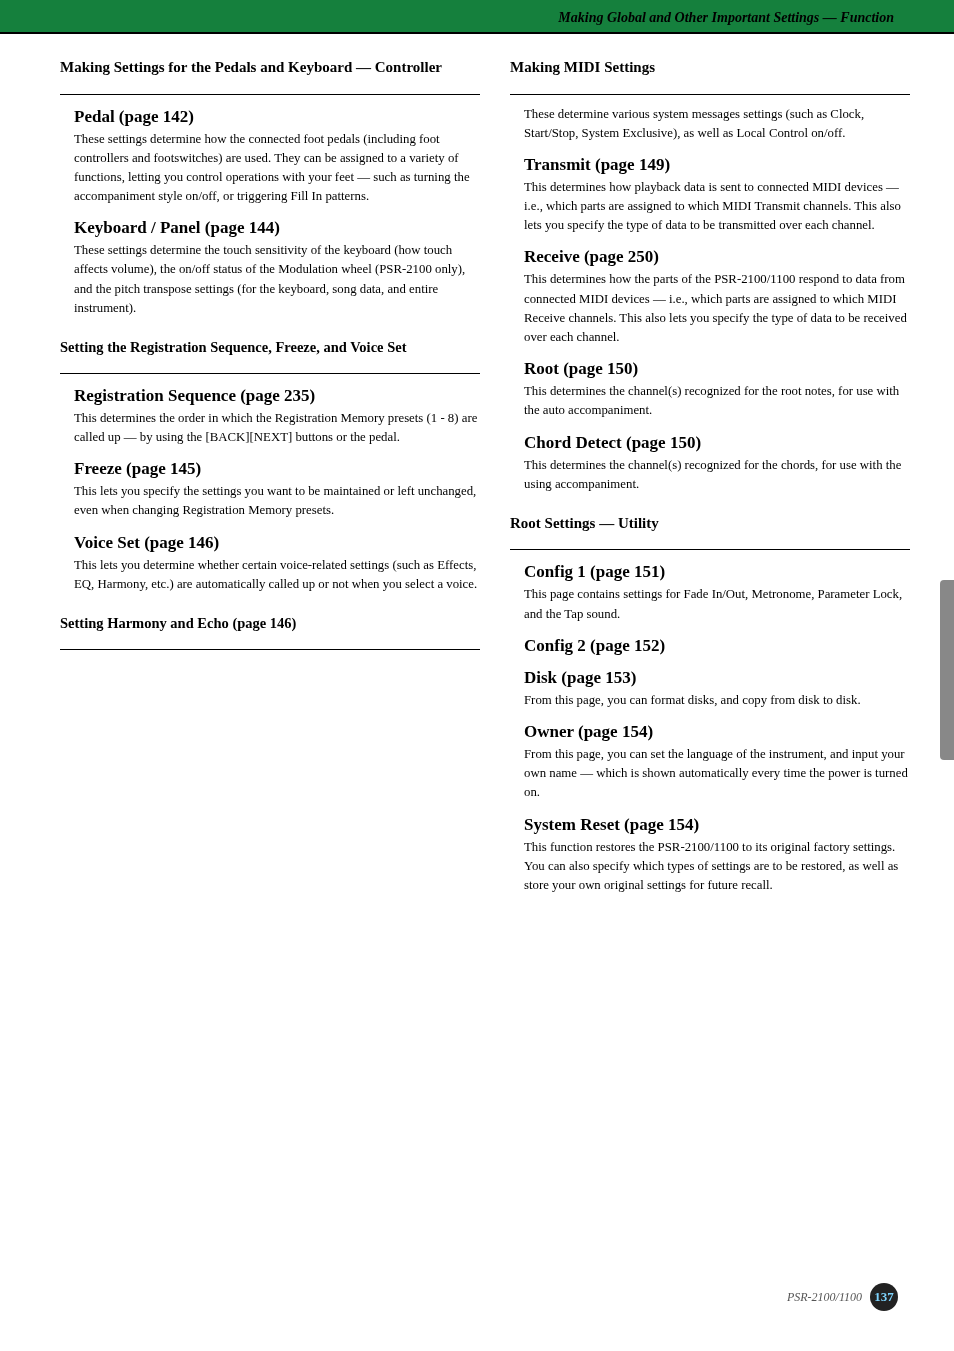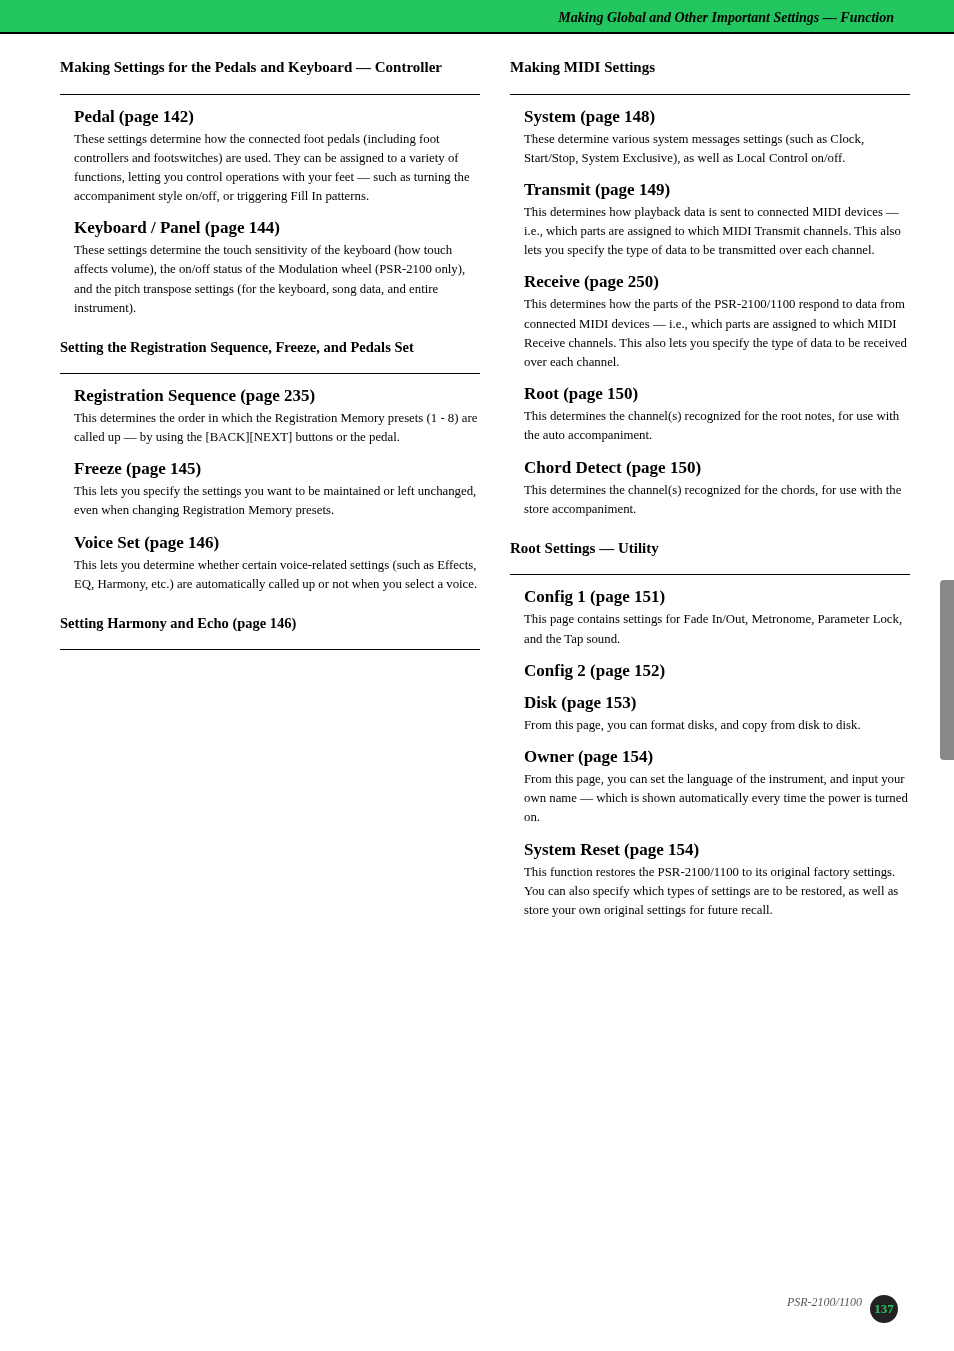--- a/index.html
+++ b/index.html
@@ -14,21 +14,21 @@
     }
     .page {
       width: 954px;
       min-height: 1351px;
       padding: 0;
       position: relative;
       background: #fff;
     }
     
     .page-header {
-      background: #22c55e;
+      background: #15803d;
       border-bottom: 2px solid #000;
       text-align: right;
       padding: 10px 60px 6px 60px;
       font-style: italic;
       font-size: 14px;
       font-weight: bold;
     }
     
     .content {
       display: flex;
@@ -72,32 +72,32 @@
       padding-left: 14px;
       margin-bottom: 4px;
     }
     
     .section-block {
       margin-bottom: 20px;
     }
     
     .page-footer {
       position: absolute;
-      bottom: 28px;
+      bottom: 40px;
       right: 56px;
       display: flex;
-      align-items: flex-start;
+      align-items: center;
       gap: 8px;
       font-size: 12px;
       font-style: italic;
       color: #555;
     }
     .page-num-badge {
       background: #222;
-      color: #22c55e;
+      color: #7dd3fc;
       border-radius: 50%;
       width: 28px;
       height: 28px;
       display: flex;
       align-items: center;
       justify-content: center;
       font-size: 13px;
       font-style: normal;
       font-weight: bold;
     }
@@ -127,49 +127,48 @@
 
       <div class="section-block">
         <div class="section-title">Making Settings for the Pedals and Keyboard — Controller</div>
         <div class="sub-title">Pedal (page 142)</div>
         <div class="body-text">These settings determine how the connected foot pedals (including foot controllers and footswitches) are used. They can be assigned to a variety of functions, letting you control operations with your feet — such as turning the accompaniment style on/off, or triggering Fill In patterns.</div>
         <div class="sub-title">Keyboard / Panel (page 144)</div>
         <div class="body-text">These settings determine the touch sensitivity of the keyboard (how touch affects volume), the on/off status of the Modulation wheel (PSR-2100 only), and the pitch transpose settings (for the keyboard, song data, and entire instrument).</div>
       </div>
 
       <div class="section-block">
-        <div class="section-title smaller">Setting the Registration Sequence, Freeze, and Pedals Set</div>
+        <div class="section-title smaller">Setting the Registration Sequence, Freeze, and Voice Set</div>
         <div class="sub-title">Registration Sequence (page 235)</div>
         <div class="body-text">This determines the order in which the Registration Memory presets (1 - 8) are called up — by using the [BACK][NEXT] buttons or the pedal.</div>
         <div class="sub-title">Freeze (page 145)</div>
         <div class="body-text">This lets you specify the settings you want to be maintained or left unchanged, even when changing Registration Memory presets.</div>
         <div class="sub-title">Voice Set (page 146)</div>
         <div class="body-text">This lets you determine whether certain voice-related settings (such as Effects, EQ, Harmony, etc.) are automatically called up or not when you select a voice.</div>
       </div>
 
       <div class="section-block">
         <div class="section-title smaller">Setting Harmony and Echo (page 146)</div>
       </div>
 
     </div>
 
     <div class="col-right">
 
       <div class="section-block">
         <div class="section-title">Making MIDI Settings</div>
-        <div class="sub-title">System (page 148)</div>
         <div class="body-text">These determine various system messages settings (such as Clock, Start/Stop, System Exclusive), as well as Local Control on/off.</div>
         <div class="sub-title">Transmit (page 149)</div>
         <div class="body-text">This determines how playback data is sent to connected MIDI devices — i.e., which parts are assigned to which MIDI Transmit channels. This also lets you specify the type of data to be transmitted over each channel.</div>
         <div class="sub-title">Receive (page 250)</div>
         <div class="body-text">This determines how the parts of the PSR-2100/1100 respond to data from connected MIDI devices — i.e., which parts are assigned to which MIDI Receive channels. This also lets you specify the type of data to be received over each channel.</div>
         <div class="sub-title">Root (page 150)</div>
         <div class="body-text">This determines the channel(s) recognized for the root notes, for use with the auto accompaniment.</div>
         <div class="sub-title">Chord Detect (page 150)</div>
-        <div class="body-text">This determines the channel(s) recognized for the chords, for use with the store accompaniment.</div>
+        <div class="body-text">This determines the channel(s) recognized for the chords, for use with the using accompaniment.</div>
       </div>
 
       <div class="section-block">
         <div class="section-title">Root Settings — Utility</div>
         <div class="sub-title">Config 1 (page 151)</div>
         <div class="body-text">This page contains settings for Fade In/Out, Metronome, Parameter Lock, and the Tap sound.</div>
         <div class="sub-title">Config 2 (page 152)</div>
         <div class="sub-title">Disk (page 153)</div>
         <div class="body-text">From this page, you can format disks, and copy from disk to disk.</div>
         <div class="sub-title">Owner (page 154)</div>

